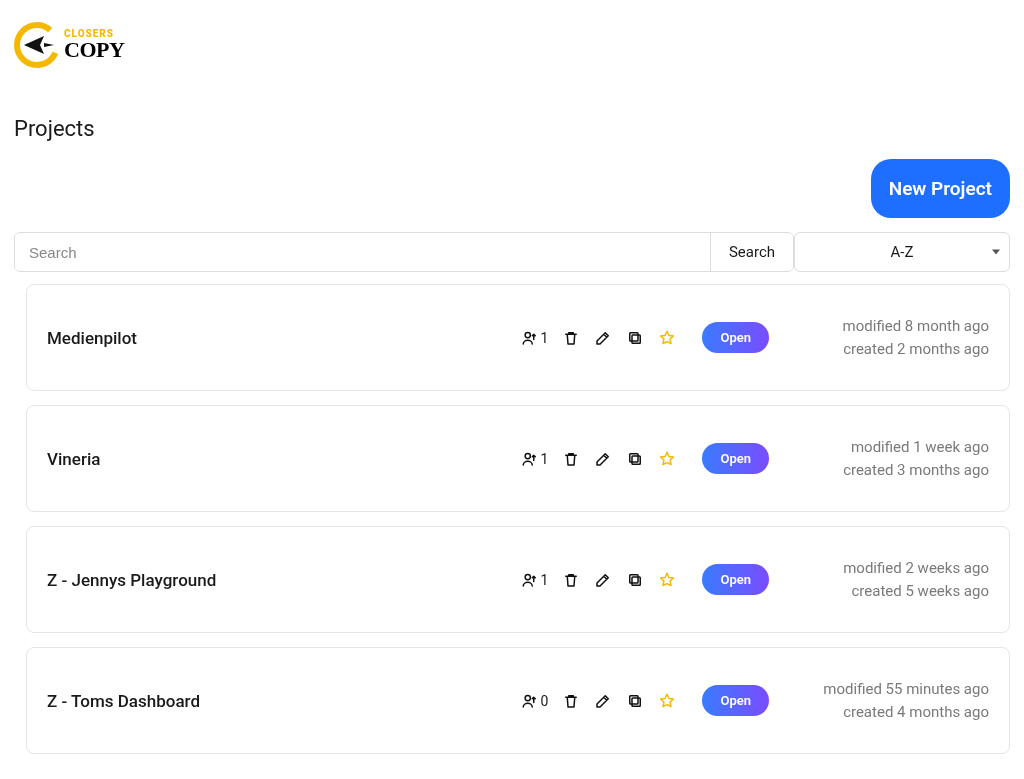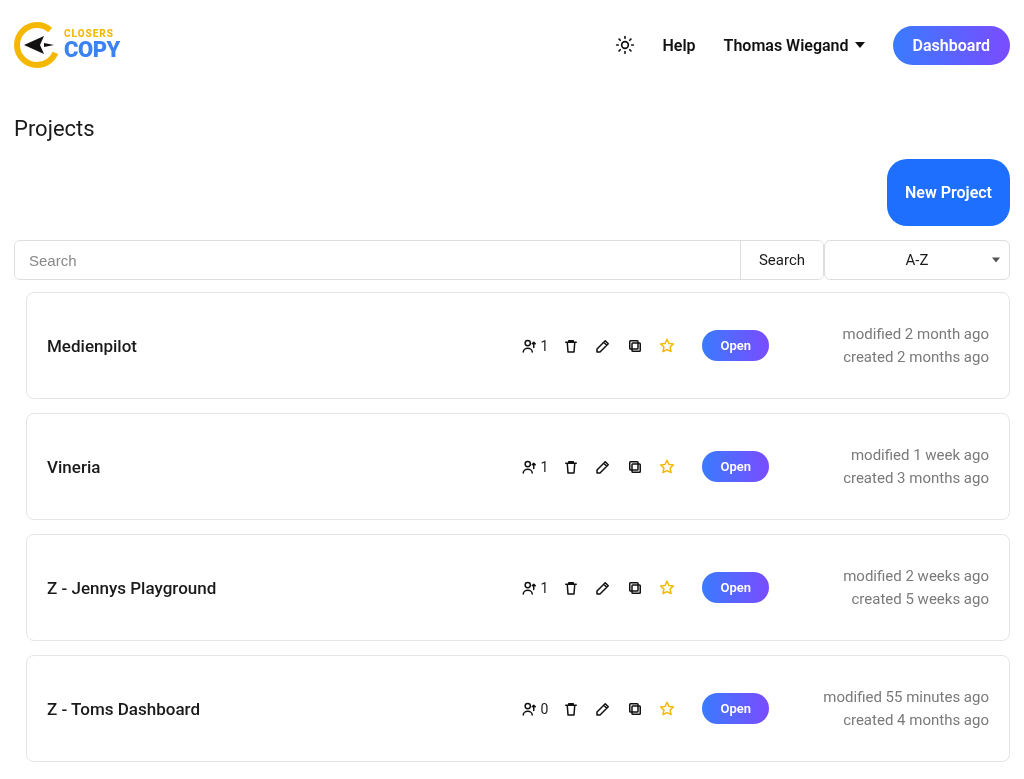--- a/index.html
+++ b/index.html
@@ -15,49 +15,49 @@
   .header {
     display: flex;
     align-items: center;
     justify-content: space-between;
     padding: 8px 0 24px 0;
   }
   .logo-wrap { display: flex; align-items: center; }
   .logo-wrap svg { display: block; }
   .logo-text { display: flex; flex-direction: column; margin-left: 4px; line-height: 1;}
   .logo-top { font-size: 10px; font-weight: 800; color: #f5b800; letter-spacing: 1px; }
-  .logo-bottom { font-size: 22px; font-weight: 900; color: #3b82f6; letter-spacing: -0.5px;}
+  .logo-bottom { font-size: 22px; font-weight: 900; color: #000000; letter-spacing: -0.5px; font-family: Liberation Serif, serif;}
   .nav { display: flex; align-items: center; gap: 28px; }
   .nav-item { font-size: 16px; font-weight: 600; color: #111; display: flex; align-items: center; gap: 6px; cursor: pointer; }
   .nav-item.icon-only { font-size: 18px; }
   .dashboard-btn {
     background: linear-gradient(90deg, #3a7bff 0%, #7a4cff 100%);
     color: #fff; padding: 10px 20px; border-radius: 22px;
     font-size: 16px; font-weight: 600; cursor: pointer;
   }
   .caret-down { width: 0; height: 0; border-left: 5px solid transparent; border-right: 5px solid transparent; border-top: 6px solid #111; }
 
   
   .page-title { font-size: 22px; font-weight: 400; margin: 24px 0 18px 0; }
 
   
   .new-project-row { display: flex; justify-content: flex-end; margin-bottom: 14px;}
   .new-project-btn {
     background: #1f6fff; color: #fff; border-radius: 20px;
-    padding: 24px 18px; font-size: 16px; font-weight: 600; cursor: pointer;
+    padding: 18px 18px; font-size: 19px; font-weight: 600; cursor: pointer;
   }
 
   
   .search-row { display: flex; gap: 0; margin-bottom: 12px; }
   .search-group { flex: 1; display: flex; border: 1px solid #ddd; border-radius: 6px; overflow: hidden; }
   .search-input { flex: 1; padding: 10px 14px; border: none; font-size: 15px; outline: none; }
   .search-input::placeholder { color: #888; }
   .search-btn { padding: 10px 18px; border-left: 1px solid #ddd; background: #fff; font-size: 15px; cursor: pointer; }
   .sort-select {
-    width: 186px; border: 1px solid #ddd; border-radius: 6px;
+    width: 216px; border: 1px solid #ddd; border-radius: 6px;
     padding: 10px 12px; font-size: 15px; text-align: center; background: #fff;
     appearance: none; position: relative; cursor: pointer;
   }
   .sort-wrap { position: relative; }
   .sort-wrap::after {
     content: ""; position: absolute; right: 10px; top: 50%; transform: translateY(-50%);
     border-left: 4px solid transparent; border-right: 4px solid transparent; border-top: 5px solid #555;
     pointer-events: none;
   }
 
@@ -90,41 +90,20 @@
     <svg width="46" height="46" viewBox="0 0 46 46">
       <circle cx="23" cy="23" r="20" fill="none" stroke="#f5b800" stroke-width="6" stroke-dasharray="100 30" stroke-dashoffset="-8"></circle>
       <path d="M10 23 L30 14 L26 23 L30 32 Z" fill="#111"></path>
       <path d="M30 21 L40 23 L30 25 Z" fill="#111"></path>
     </svg>
     <div class="logo-text">
       <span class="logo-top">CLOSERS</span>
       <span class="logo-bottom">COPY</span>
     </div>
   </div>
-  <div class="nav">
-    <div class="nav-item icon-only">
-      <svg class="stroke-icon" width="20" height="20" viewBox="0 0 24 24">
-        <circle cx="12" cy="12" r="4"></circle>
-        <line x1="12" y1="2" x2="12" y2="4"></line>
-          <line x1="12" y1="20" x2="12" y2="22"></line>
-        <line x1="4.9" y1="4.9" x2="6.3" y2="6.3"></line>
-          <line x1="17.7" y1="17.7" x2="19.1" y2="19.1"></line>
-        <line x1="2" y1="12" x2="4" y2="12"></line>
-          <line x1="20" y1="12" x2="22" y2="12"></line>
-        <line x1="4.9" y1="19.1" x2="6.3" y2="17.7"></line>
-          <line x1="17.7" y1="6.3" x2="19.1" y2="4.9"></line>
-      </svg>
-    </div>
-    <div class="nav-item">Help</div>
-    <div class="nav-item">
-      <span>Thomas Wiegand</span>
-      <span class="caret-down"></span>
-    </div>
-    <div class="dashboard-btn">Dashboard</div>
-  </div>
 </div>
 
 <div class="page-title">Projects</div>
 
 <div class="new-project-row">
   <div class="new-project-btn">New Project</div>
 </div>
 
 <div class="search-row">
   <div class="search-group">
@@ -166,21 +145,21 @@
         </svg>
       </div>
       <div class="icon-btn star">
         <svg width="18" height="18" viewBox="0 0 24 24" fill="none" stroke="#f5b800" stroke-width="2" stroke-linejoin="round">
           <path d="M12 3l2.6 5.6 6 .6-4.5 4.2 1.3 6L12 16.8 6.6 19.4l1.3-6L3.4 9.2l6-.6L12 3z"></path>
         </svg>
       </div>
       <div class="open-btn">Open</div>
     </div>
     <div class="meta">
-      <div>modified 2 month ago</div>
+      <div>modified 8 month ago</div>
       <div>created 2 months ago</div>
     </div>
   </div>
     <div class="project-card">
     <div class="project-name">Vineria</div>
     <div class="project-spacer"></div>
     <div class="project-actions">
       <div class="members">
         <svg class="stroke-icon" width="18" height="18" viewBox="0 0 24 24">
           <circle cx="9" cy="8" r="3.5"></circle>

